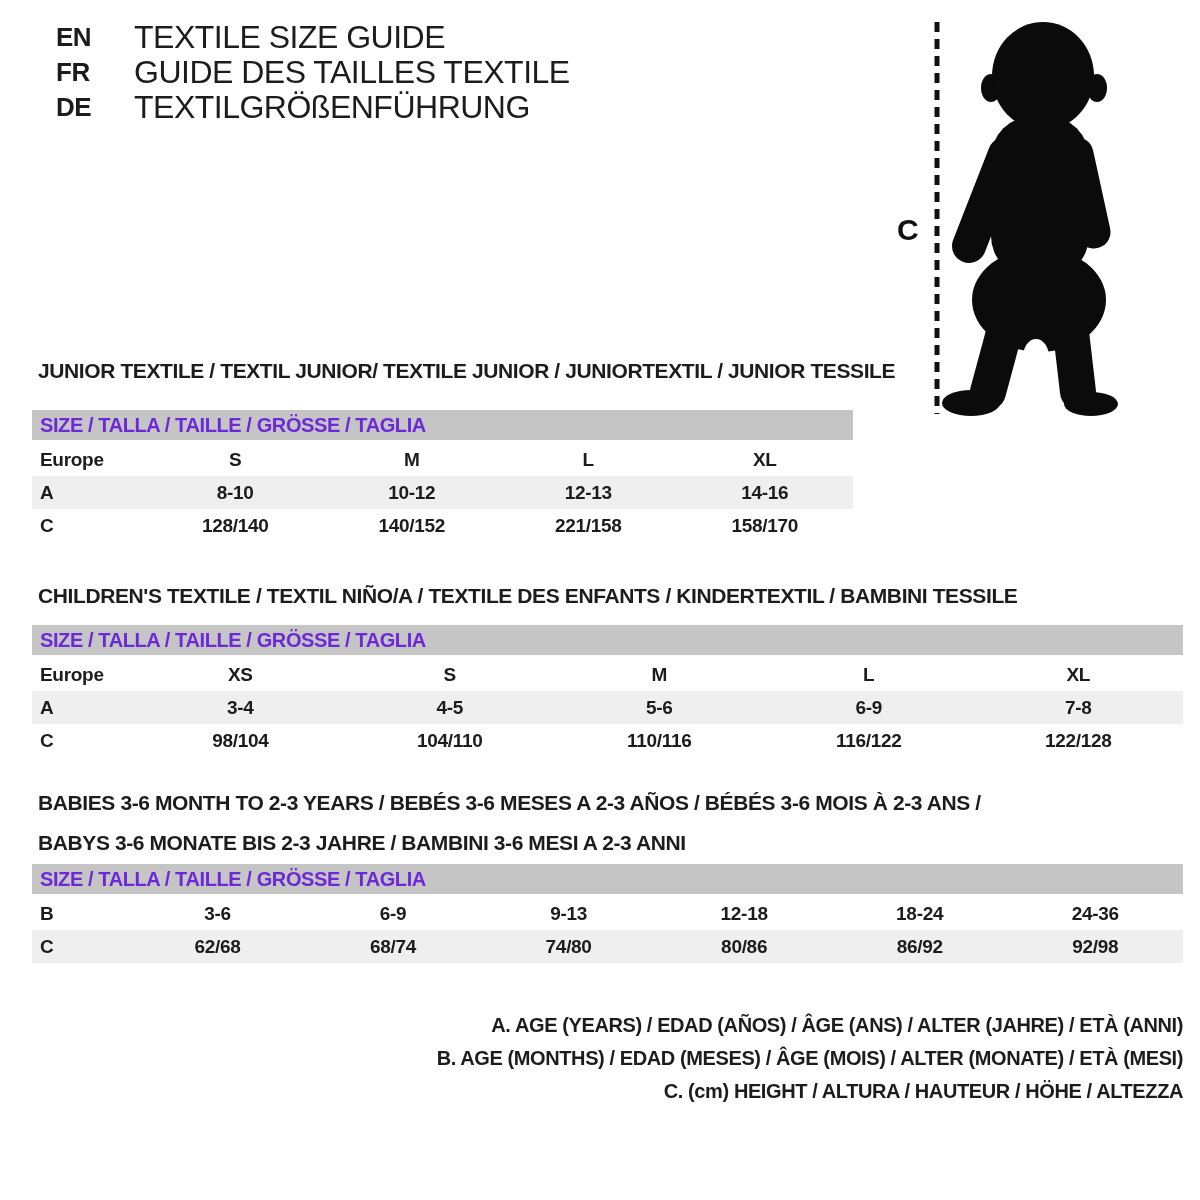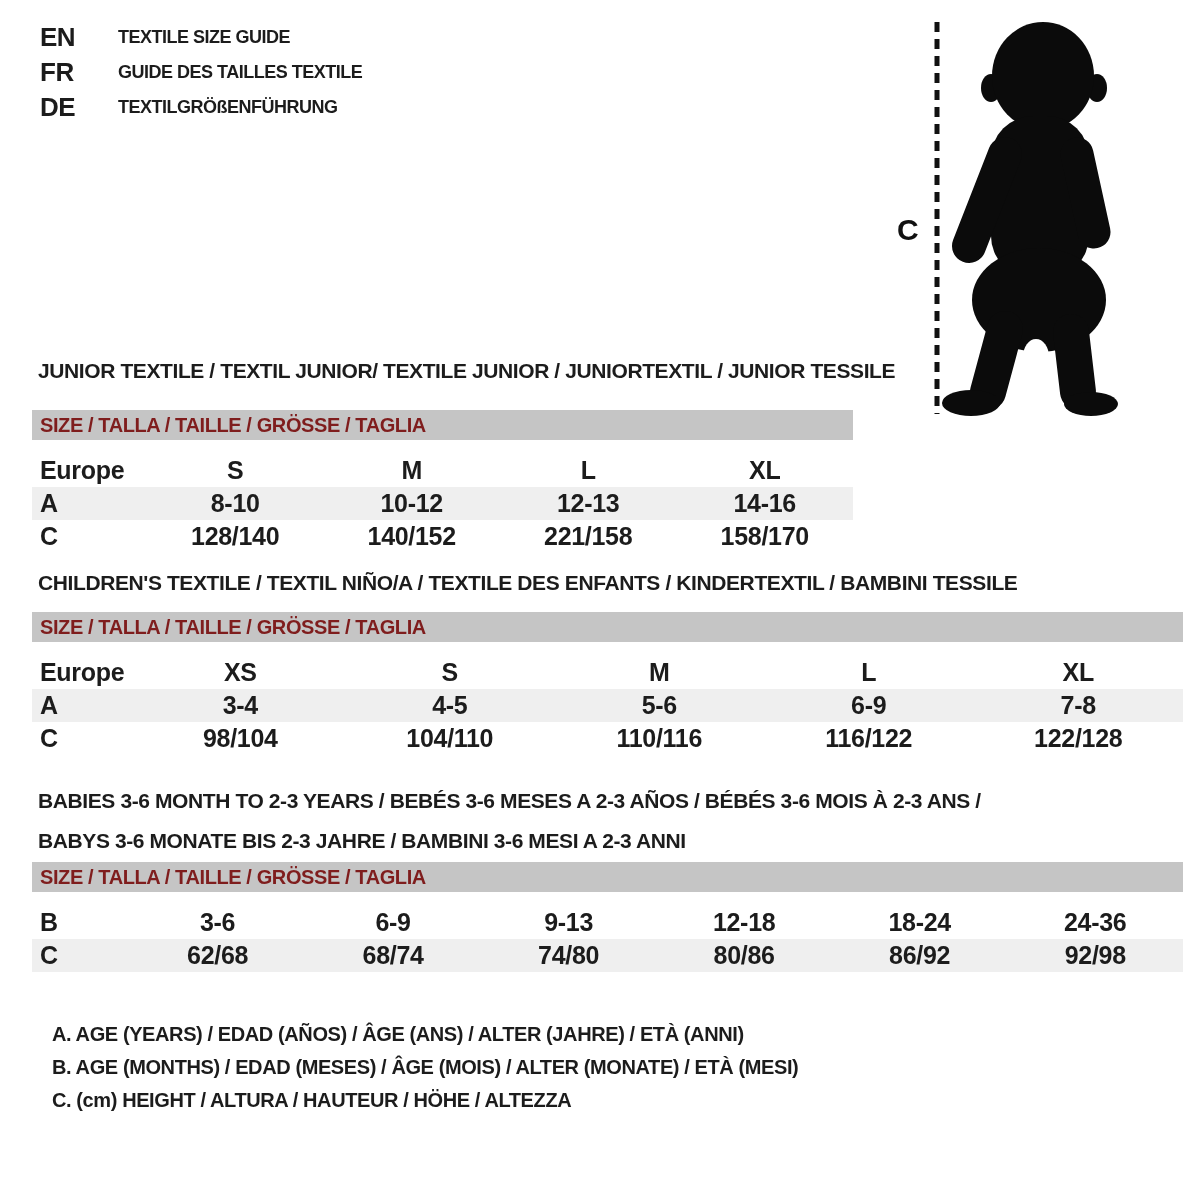--- a/index.html
+++ b/index.html
@@ -8,65 +8,65 @@
     background: #ffffff;
     position: relative;
     overflow: hidden;
     font-family: "Liberation Sans", "DejaVu Sans", sans-serif;
     color: #1c1c1c;
     -webkit-font-smoothing: antialiased;
   }
   .content { position: absolute; left: 32px; top: 20px; width: 1151px; }
 
   
-  .lang-block { margin-left: 8px; }
+  .lang-block { margin-left: 24px; }
   .lang-row { display: flex; height: 35px; align-items: center; }
   .lang-code { width: 78px; font-weight: bold; font-size: 26px; letter-spacing: -0.5px; }
-  .lang-title { font-weight: bold; font-size: 18px; letter-spacing: -0.5px; white-space: nowrap; }
+  .lang-title { font-weight: normal; font-size: 32px; letter-spacing: -0.5px; white-space: nowrap; }
 
   
   .figure { position: absolute; left: 885px; top: 14px; width: 270px; height: 405px; }
 
   
   .section-title { font-weight: bold; font-size: 21px; letter-spacing: -0.4px; margin-left: 6px; white-space: nowrap; }
   .section-title .tline { line-height: 40px; height: 40px; }
   .section-title.single .tline { line-height: 26px; height: 26px; }
 
   .size-bar {
     background: #c5c5c5;
     height: 30px; line-height: 30px;
     padding-left: 8px; box-sizing: border-box;
     font-weight: bold; font-size: 20px; letter-spacing: -0.4px;
-    color: #7f1d1d;
-    margin-bottom: 14px;
+    color: #6d28d9;
+    margin-bottom: 3px;
   }
   .w-narrow { width: 821px; }
   .w-full { width: 1151px; }
 
   table { border-collapse: collapse; table-layout: fixed; }
   table.w-narrow { width: 821px; }
   table.w-full { width: 1151px; }
   td {
     height: 33px; padding: 0;
-    font-weight: bold; font-size: 25px; letter-spacing: -0.3px;
+    font-weight: bold; font-size: 19px; letter-spacing: -0.3px;
     text-align: center; vertical-align: middle;
     white-space: nowrap;
   }
   td.rowlabel { text-align: left; padding-left: 8px; }
   tr.shaded { background: #efefef; }
 
   .sec1-title { margin-top: 233px; }
   .sec1-bar   { margin-top: 26px; }
-  .sec2-title { margin-top: 17px; }
+  .sec2-title { margin-top: 41px; }
   .sec2-bar   { margin-top: 16px; }
   .sec3-title { margin-top: 26px; }
   .sec3-bar   { margin-top: 1px; }
 
   
-  .legend { margin-top: 46px; margin-left: 20px; }
+  .legend { margin-top: 46px; margin-left: 20px; text-align: right; }
   .legend-line { font-weight: bold; font-size: 20px; letter-spacing: -0.4px; line-height: 33px; white-space: nowrap; }
 
   svg text { font-family: "Liberation Sans", "DejaVu Sans", sans-serif; }
 </style>
 </head>
 <body>
 
 <div class="content">
 
   <div class="lang-block">

